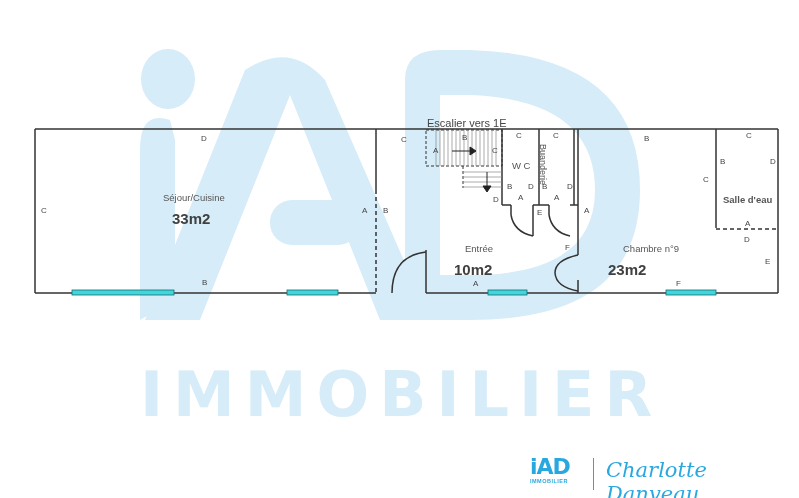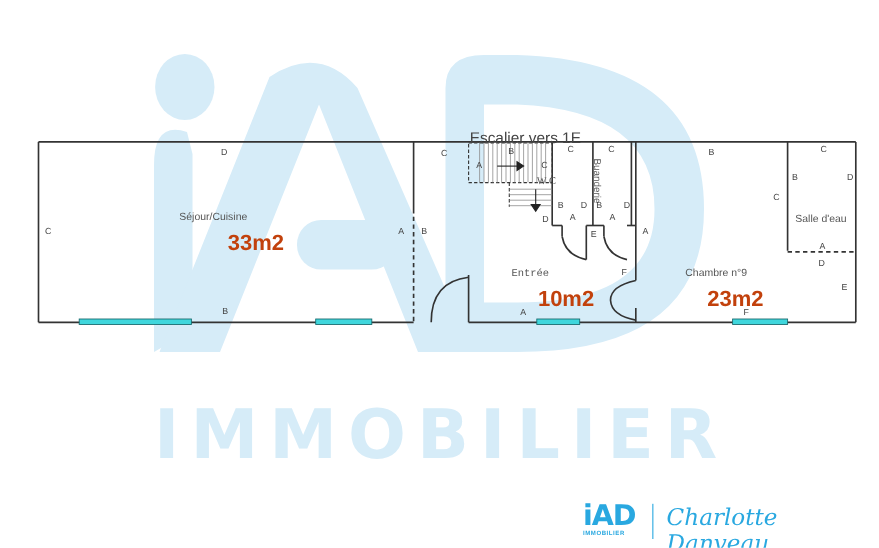--- a/index.html
+++ b/index.html
@@ -1,24 +1,24 @@
 <!DOCTYPE html>
 <html><head>
 <meta charset="utf-8">
 <style>
   html,body{margin:0;padding:0;background:#fff;}
   body{width:799px;height:498px;position:relative;overflow:hidden;font-family:"Liberation Sans",sans-serif;}
   .wm{position:absolute;inset:0;}
   .plan{position:absolute;left:0;top:0;width:799px;height:498px;}
   .lbl{position:absolute;font-size:8px;color:#444;line-height:1;white-space:nowrap;}
   .room{position:absolute;font-size:9.5px;color:#555;white-space:nowrap;}
-  .area{position:absolute;font-size:20px;font-weight:bold;color:#c2410c;white-space:nowrap;margin-left:35px;}
+  .area{position:absolute;font-size:15px;font-weight:bold;color:#404040;white-space:nowrap;}
   .wmtext{position:absolute;left:140px;top:358px;font-family:"DejaVu Sans",sans-serif;font-weight:bold;font-size:62px;letter-spacing:10px;color:#d6ecf8;}
   .brand{position:absolute;left:530px;top:456px;}
-  .brand-logo{font-family:"DejaVu Sans",sans-serif;font-weight:bold;font-size:26px;color:#29a8e0;letter-spacing:-1px;line-height:1;}
+  .brand-logo{font-family:"DejaVu Sans",sans-serif;font-weight:bold;font-size:22px;color:#29a8e0;letter-spacing:-1px;line-height:1;}
   .brand-sub{font-size:5.5px;font-weight:bold;color:#29a8e0;letter-spacing:0.5px;}
   .brand-sep{position:absolute;left:593px;top:458px;width:1px;height:32px;background:#29a8e0;}
   .brand-name{position:absolute;left:606px;top:458px;font-family:"DejaVu Serif",serif;font-style:italic;font-size:21px;color:#29a8e0;}
 </style>
 </head>
 <body>
 
 <svg class="wm" width="799" height="498" viewBox="0 0 799 498">
   <ellipse cx="168" cy="79" rx="27" ry="30" fill="#d6ecf8"></ellipse>
   <path d="M140 320 L140 150 Q140 110 170 120 L175 140 L175 300 Z" fill="#d6ecf8"></path>
@@ -95,63 +95,63 @@
   </g>
 
   <g fill="#3fd6dc" stroke="#1a6a6e" stroke-width="0.8">
     <rect x="72" y="290" width="102" height="5"></rect>
     <rect x="287" y="290" width="51" height="5"></rect>
     <rect x="488" y="290" width="39" height="5"></rect>
     <rect x="666" y="290" width="50" height="5"></rect>
   </g>
 </svg>
 
-<div class="lbl" style="left:427px;top:118px;font-size:14px;">Escalier vers 1E</div>
+<div class="lbl" style="left:427px;top:118px;font-size:11px;">Escalier vers 1E</div>
 <div class="lbl" style="left:433px;top:147px;">A</div>
 <div class="lbl" style="left:462px;top:134px;">B</div>
 <div class="lbl" style="left:492px;top:147px;">C</div>
 <div class="lbl" style="left:493px;top:196px;">D</div>
 
 <div class="room" style="left:163px;top:192px;">Séjour/Cuisine</div>
 <div class="area" style="left:172px;top:210px;">33m2</div>
 <div class="lbl" style="left:201px;top:135px;">D</div>
 <div class="lbl" style="left:41px;top:207px;">C</div>
 <div class="lbl" style="left:202px;top:279px;">B</div>
 <div class="lbl" style="left:362px;top:207px;">A</div>
 
-<div class="room" style="left:465px;top:243px;font-family:Liberation Mono, monospace;">Entrée</div>
+<div class="room" style="left:465px;top:243px;">Entrée</div>
 <div class="area" style="left:454px;top:261px;">10m2</div>
 <div class="lbl" style="left:383px;top:207px;">B</div>
 <div class="lbl" style="left:401px;top:136px;">C</div>
 <div class="lbl" style="left:473px;top:280px;">A</div>
 <div class="lbl" style="left:537px;top:209px;">E</div>
 <div class="lbl" style="left:565px;top:244px;">F</div>
 
-<div class="room" style="left:488px;top:160px;font-family:Liberation Serif, serif;">W C</div>
+<div class="room" style="left:512px;top:160px;">W C</div>
 <div class="lbl" style="left:516px;top:132px;">C</div>
 <div class="lbl" style="left:507px;top:183px;">B</div>
 <div class="lbl" style="left:528px;top:183px;">D</div>
 <div class="lbl" style="left:518px;top:194px;">A</div>
 
 <div class="room" style="left:548px;top:144px;transform:rotate(90deg);transform-origin:left top;font-size:9px;">Buanderie</div>
 <div class="lbl" style="left:553px;top:132px;">C</div>
 <div class="lbl" style="left:542px;top:183px;">B</div>
 <div class="lbl" style="left:567px;top:183px;">D</div>
 <div class="lbl" style="left:554px;top:194px;">A</div>
 
 <div class="room" style="left:623px;top:243px;">Chambre n°9</div>
 <div class="area" style="left:608px;top:261px;">23m2</div>
 <div class="lbl" style="left:644px;top:135px;">B</div>
 <div class="lbl" style="left:584px;top:207px;">A</div>
 <div class="lbl" style="left:703px;top:176px;">C</div>
 <div class="lbl" style="left:744px;top:236px;">D</div>
 <div class="lbl" style="left:765px;top:258px;">E</div>
 <div class="lbl" style="left:676px;top:280px;">F</div>
 
-<div class="room" style="left:723px;top:194px;">Salle d'eau</div>
+<div class="room" style="left:723px;top:194px;font-weight:bold;">Salle d'eau</div>
 <div class="lbl" style="left:746px;top:132px;">C</div>
 <div class="lbl" style="left:720px;top:158px;">B</div>
 <div class="lbl" style="left:770px;top:158px;">D</div>
 <div class="lbl" style="left:745px;top:220px;">A</div>
 
 <div class="brand">
   <div class="brand-logo">iAD</div>
   <div class="brand-sub">IMMOBILIER</div>
 </div>
 <div class="brand-sep"></div>

